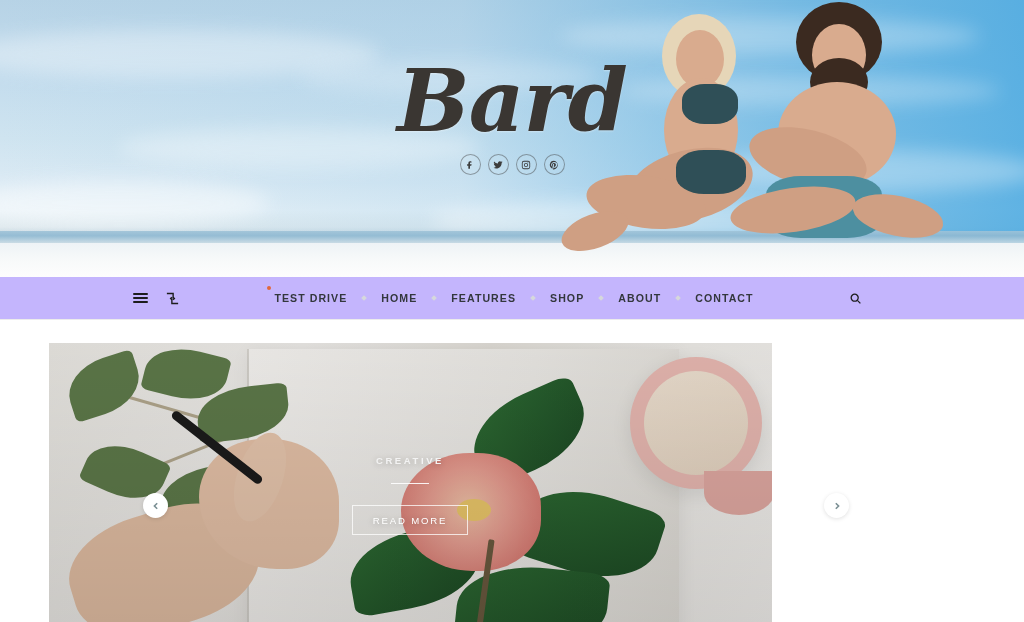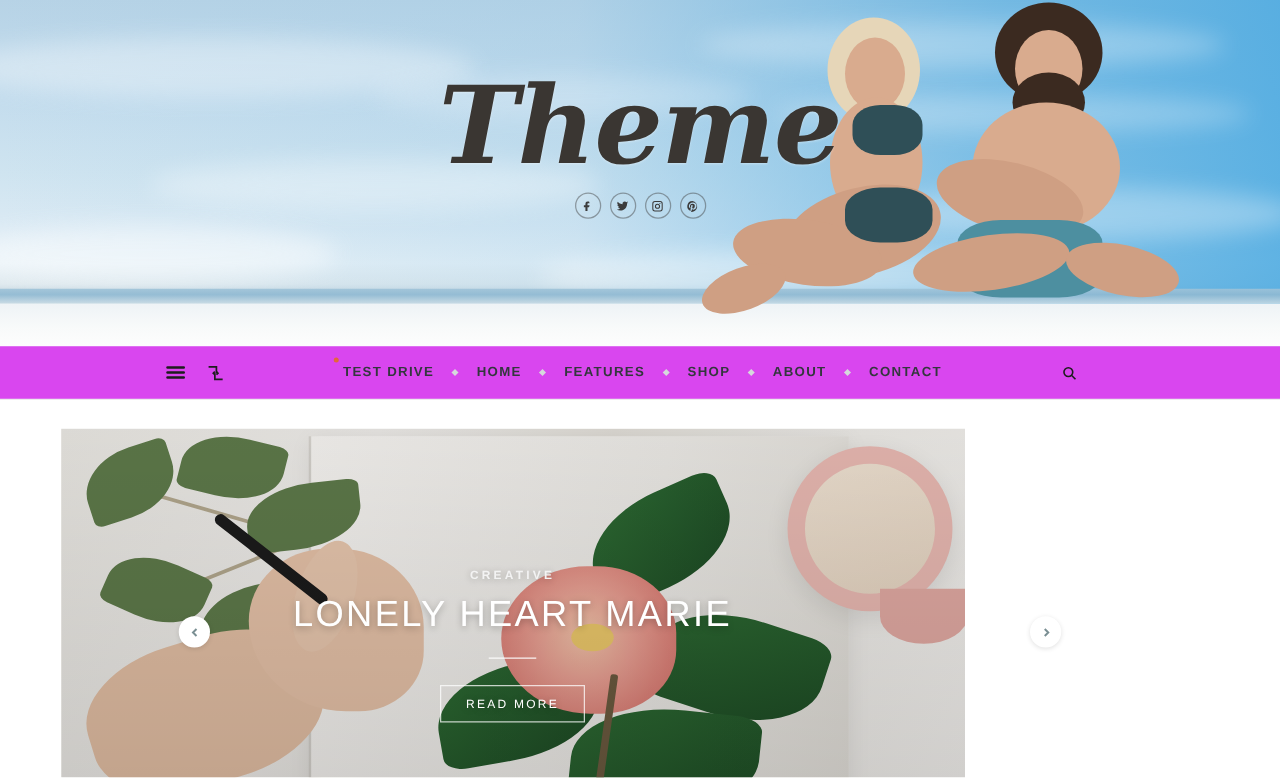--- a/index.html
+++ b/index.html
@@ -107,21 +107,21 @@
     display:flex; align-items:center; justify-content:center;
     color:#3c3c3c;
     background:rgba(255,255,255,0.04);
   }
   .soc svg { width:10px; height:10px; fill:#3c3c3c; }
 
   
   .navbar {
     position:relative;
     height:43px;
-    background:#d946ef;
+    background:#c4b5fd;
     border-bottom:1px solid #ececec;
     display:flex; align-items:center;
     z-index:10;
     gap:21px;
   }
   .nav-left { display:flex; align-items:center; gap:14px; margin-left:131px; }
   .icon-btn {
     width:18px; height:18px;
     display:flex; align-items:center; justify-content:center;
     color:#222;
@@ -332,21 +332,21 @@
       <div class="sk" style="left:192px; top:24px;  width:54px;  height:62px;"></div>
       <div class="hair" style="left:190px; top:58px;  width:58px;  height:48px;"></div>
       <div class="sk" style="left:158px; top:82px;  width:118px; height:104px;"></div>
       <div class="sk2" style="left:128px; top:130px; width:120px; height:56px; transform:rotate(14deg);"></div>
       <div class="swim2" style="left:146px; top:176px; width:116px; height:62px;"></div>
       <div class="sk2" style="left:110px; top:188px; width:126px; height:44px; transform:rotate(-8deg);"></div>
       <div class="sk2" style="left:232px; top:196px; width:92px;  height:40px; transform:rotate(12deg);"></div>
     </div>
 
     <div class="brand">
-      <div class="brand-title">Theme</div>
+      <div class="brand-title">Bard</div>
       <div class="socials">
         <a class="soc">
           <svg viewBox="0 0 24 24">
               <path d="M15 3h-3a4 4 0 0 0-4 4v3H5v4h3v7h4v-7h3l1-4h-4V7a1 1 0 0 1 1-1h3z"></path>
             </svg>
         </a>
         <a class="soc">
           <svg viewBox="0 0 24 24">
               <path d="M23 5a9 9 0 0 1-2.6.7A4.5 4.5 0 0 0 22.4 3a9 9 0 0 1-2.9 1.1A4.5 4.5 0 0 0 12 8.2 12.8 12.8 0 0 1 2.6 3.4a4.5 4.5 0 0 0 1.4 6 4.4 4.4 0 0 1-2-.6 4.5 4.5 0 0 0 3.6 4.4 4.5 4.5 0 0 1-2 .1 4.5 4.5 0 0 0 4.2 3.1A9 9 0 0 1 1 18.3a12.7 12.7 0 0 0 6.9 2c8.3 0 12.8-6.9 12.8-12.8v-.6A9 9 0 0 0 23 5z"></path>
             </svg>
@@ -437,21 +437,20 @@
         <div class="bigleaf" style="left:300px; top:188px; width:132px; height:76px; transform:rotate(-10deg);"></div>
         <div class="bigleaf" style="left:408px; top:224px; width:150px; height:80px; transform:rotate(6deg);"></div>
         <div class="flower"></div>
         <div class="flower-core"></div>
         <div class="stem" style="left:432px; top:196px; width:6px; height:110px; background:#6b5a3f; transform:rotate(8deg);"></div>
       </div>
       <div class="slide-overlay"></div>
 
       <div class="slide-content">
         <div class="slide-cat">CREATIVE</div>
-        <div class="slide-title">LONELY HEART MARIE</div>
         <div class="slide-rule"></div>
         <a class="slide-btn">READ MORE</a>
       </div>
     </div>
 
     <div class="nav-arrow prev">
       <svg viewBox="0 0 10 10">
           <polyline points="6.5,1.5 3,5 6.5,8.5"></polyline>
         </svg>
     </div>

